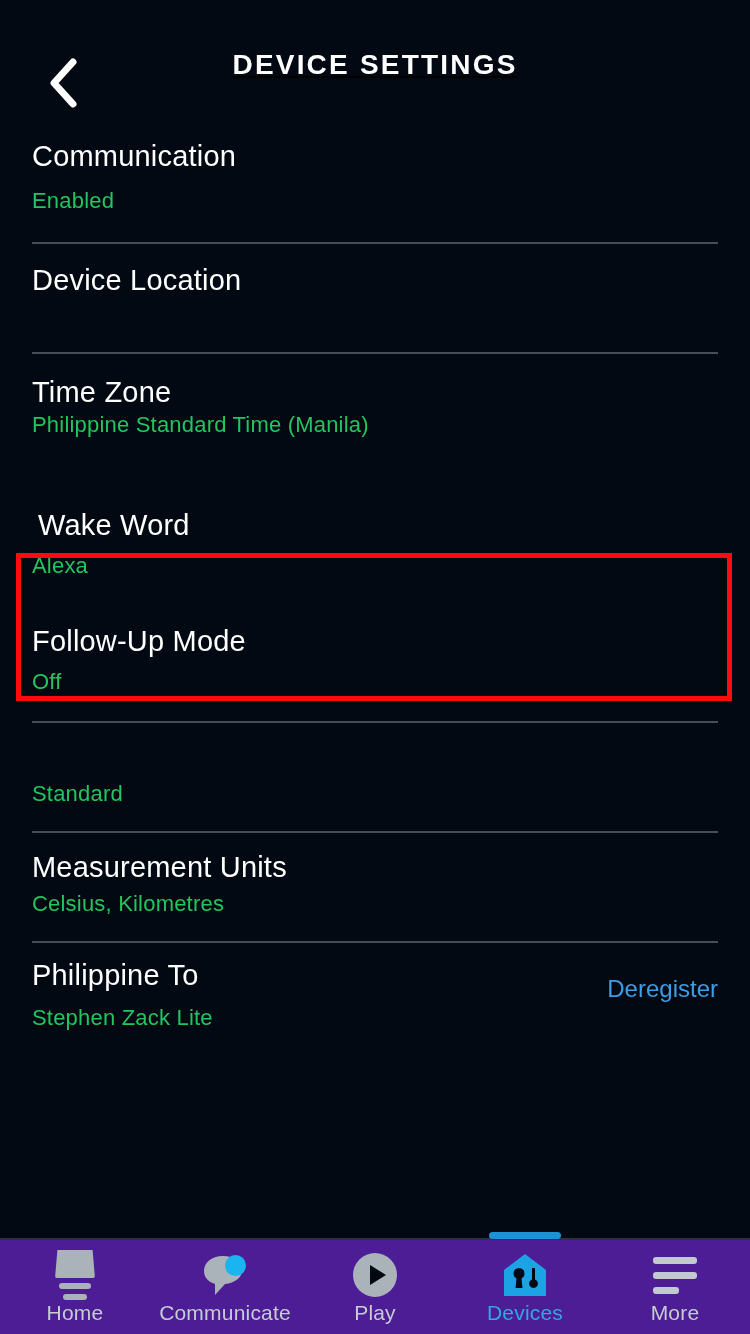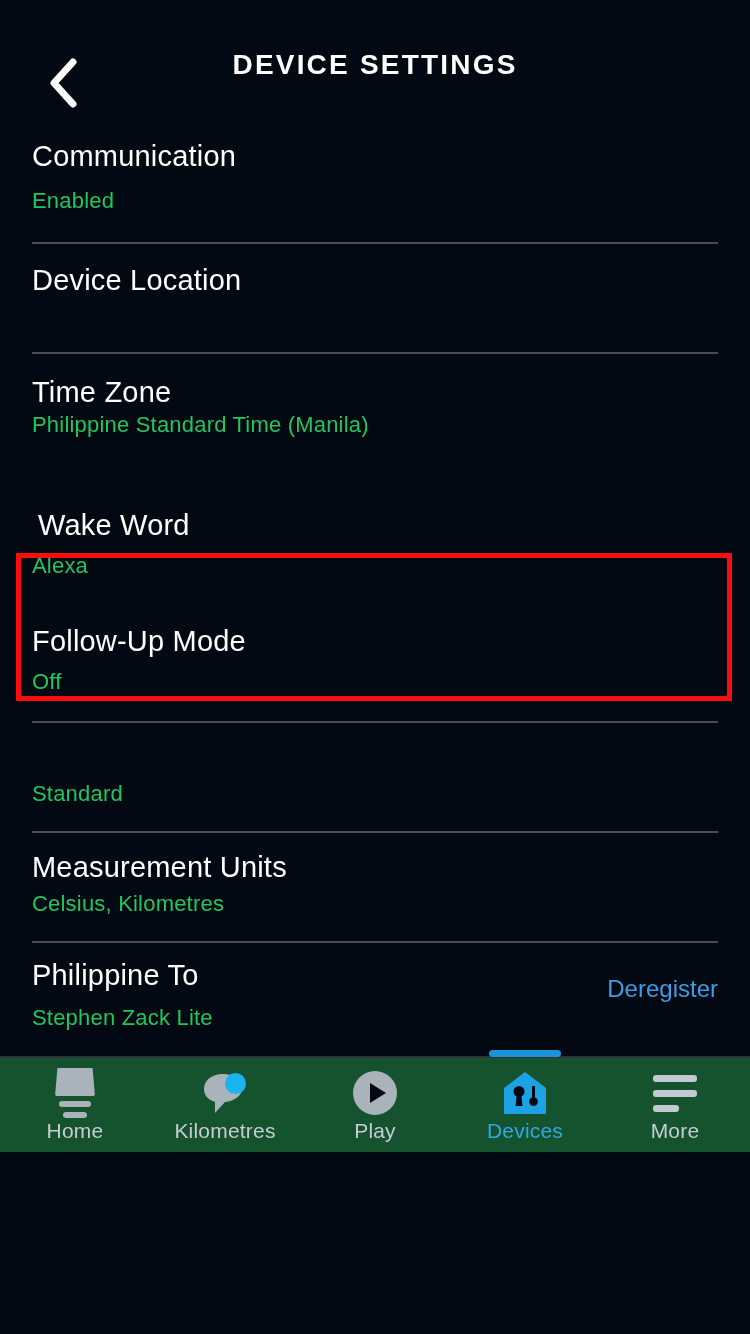--- a/index.html
+++ b/index.html
@@ -4,22 +4,23 @@
 <style>
   * { margin:0; padding:0; box-sizing:border-box; }
   html, body {
     width:750px; height:1334px;
     background:#020912;
     font-family:"Liberation Sans", sans-serif;
     overflow:hidden;
   }
   #app {
     position:relative;
-    width:750px; height:1152px;
+    width:750px; height:1334px;
     background:#020912;
+    text-decoration:underline;
   }
 
   
   .header {
     position:relative;
     height:130px;
     display:flex;
     align-items:center;
     justify-content:center;
   }
@@ -110,21 +111,21 @@
     border:5px solid #fb0d0d;
     pointer-events:none;
     z-index:5;
   }
 
   
   .bottom-nav {
     position:absolute;
     left:0; bottom:0;
     width:750px; height:96px;
-    background:#14532d;
+    background:#4c1d95;
     border-top:2px solid #2c333b;
     display:flex;
     z-index:10;
   }
   .nav-item {
     flex:1;
     position:relative;
     display:flex;
     flex-direction:column;
     align-items:center;
@@ -286,21 +287,21 @@
 
     <div class="nav-item">
       <div class="nav-icon">
         <div style="position:relative;width:48px;height:44px;">
           <svg width="48" height="44" viewBox="0 0 48 44" style="position:absolute;left:0;top:0;">
             <path d="M22 3 C10 3 3 10 3 18 C3 24 7 29 14 31 L14 42 L24 31 C34 30 41 24 41 18 C41 10 34 3 22 3 Z" fill="#aab2ba"></path>
           </svg>
           <div class="badge-dot"></div>
         </div>
       </div>
-      <div class="nav-label">Kilometres</div>
+      <div class="nav-label">Communicate</div>
     </div>
 
     <div class="nav-item">
       <div class="nav-icon">
         <svg width="46" height="46" viewBox="0 0 46 46">
           <circle cx="23" cy="23" r="22" fill="#aab2ba"></circle>
           <path d="M18 13 L34 23 L18 33 Z" fill="#020912"></path>
         </svg>
       </div>
       <div class="nav-label">Play</div>

